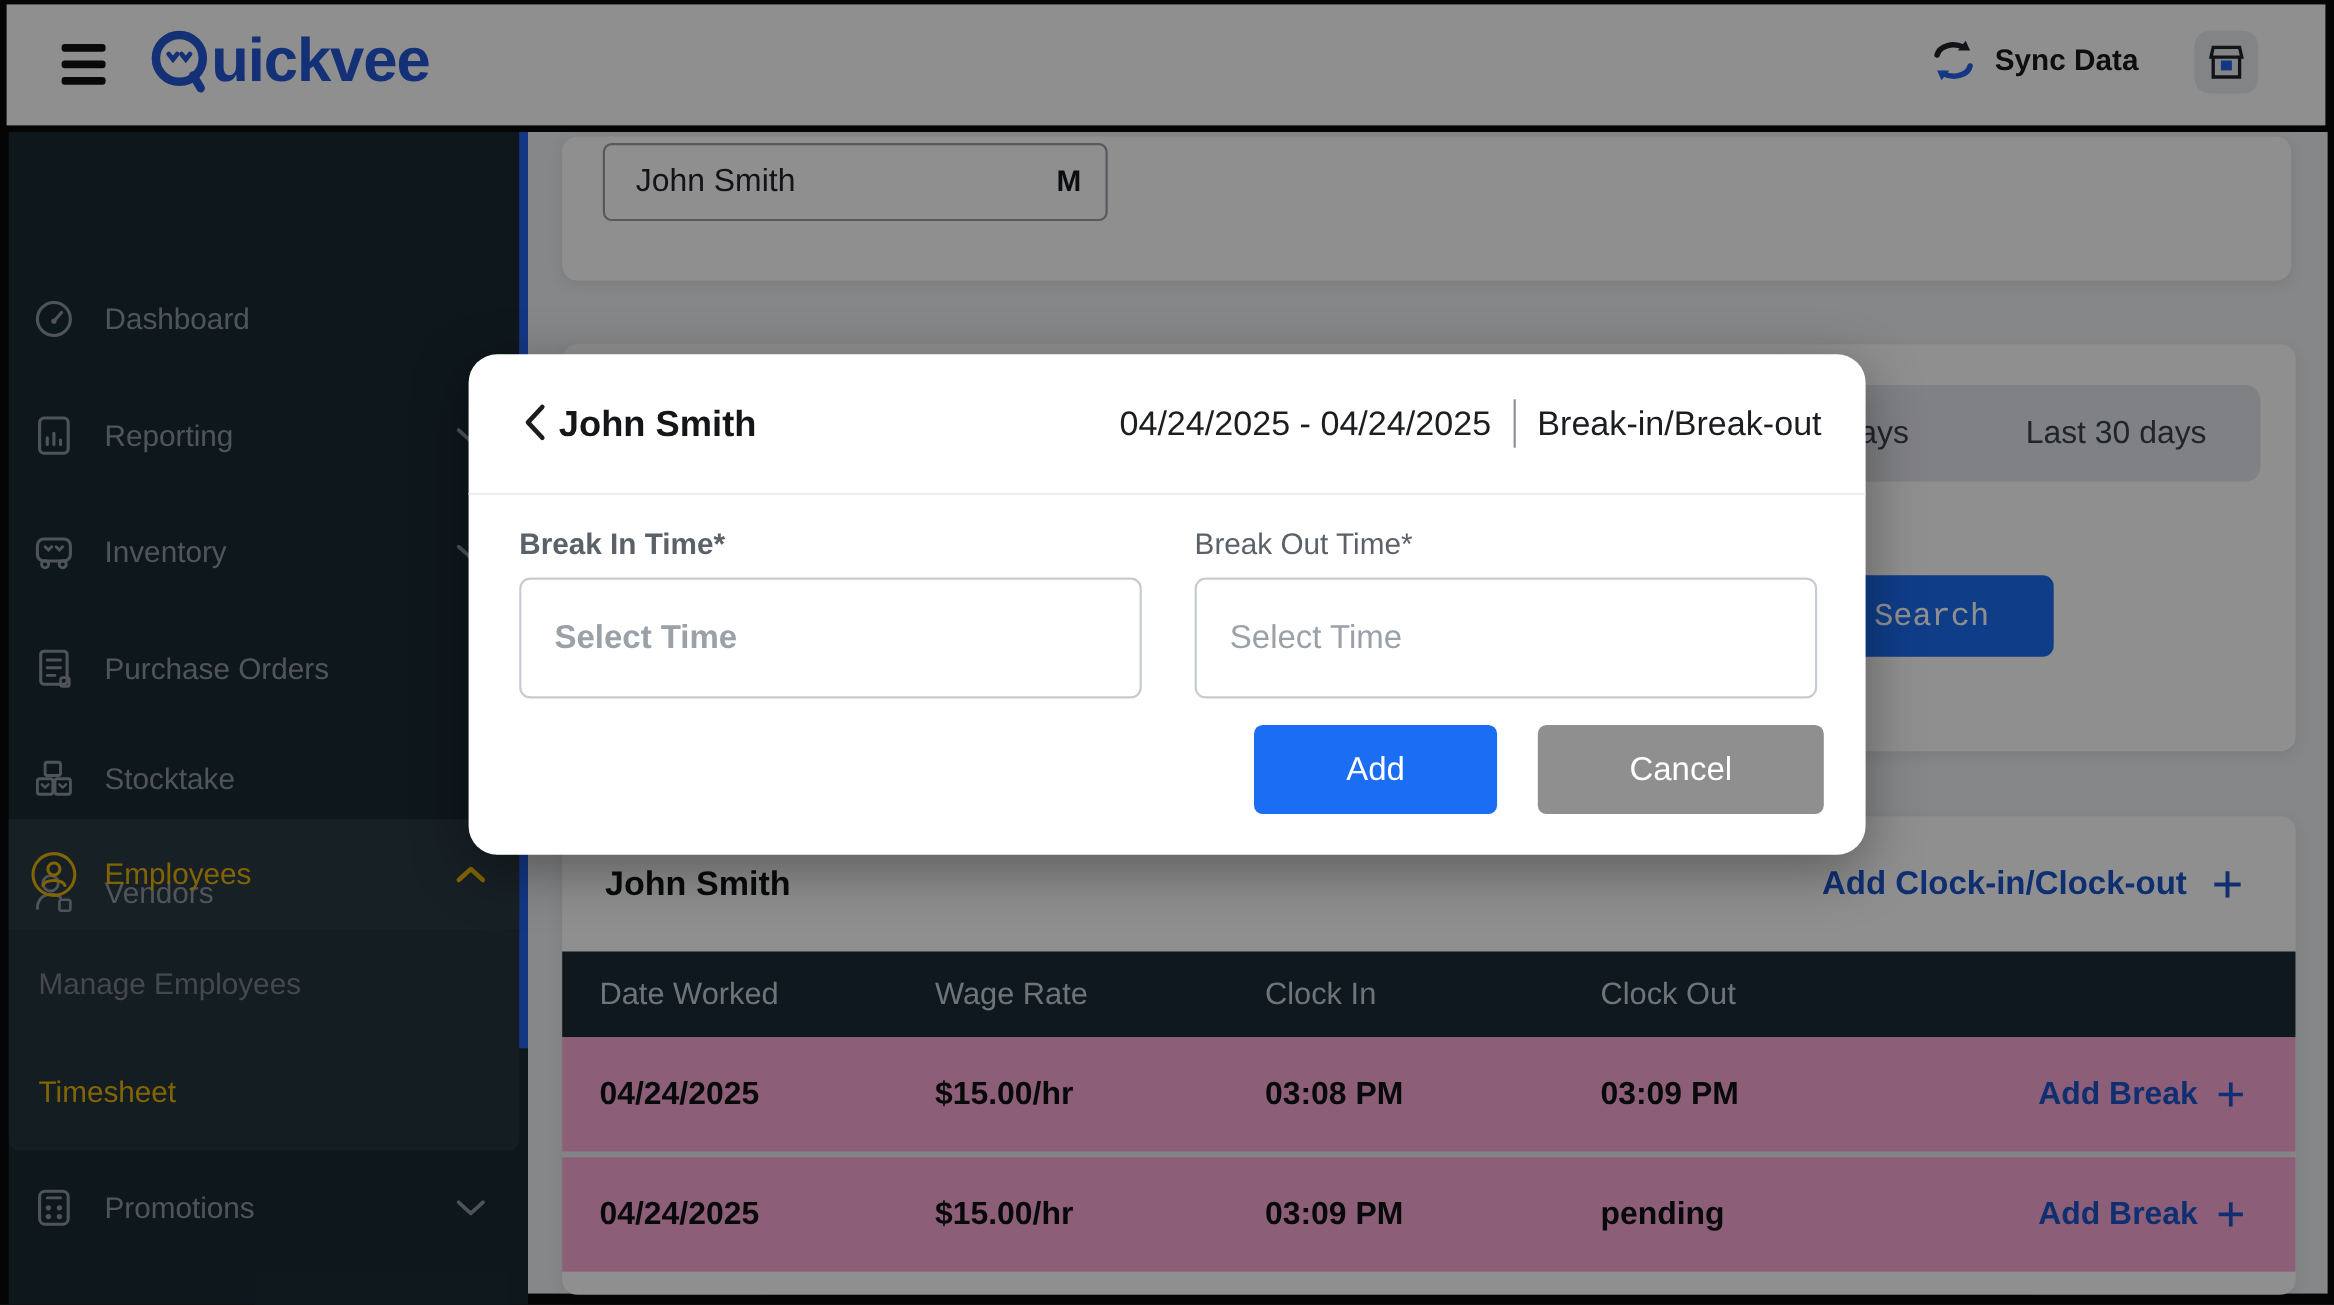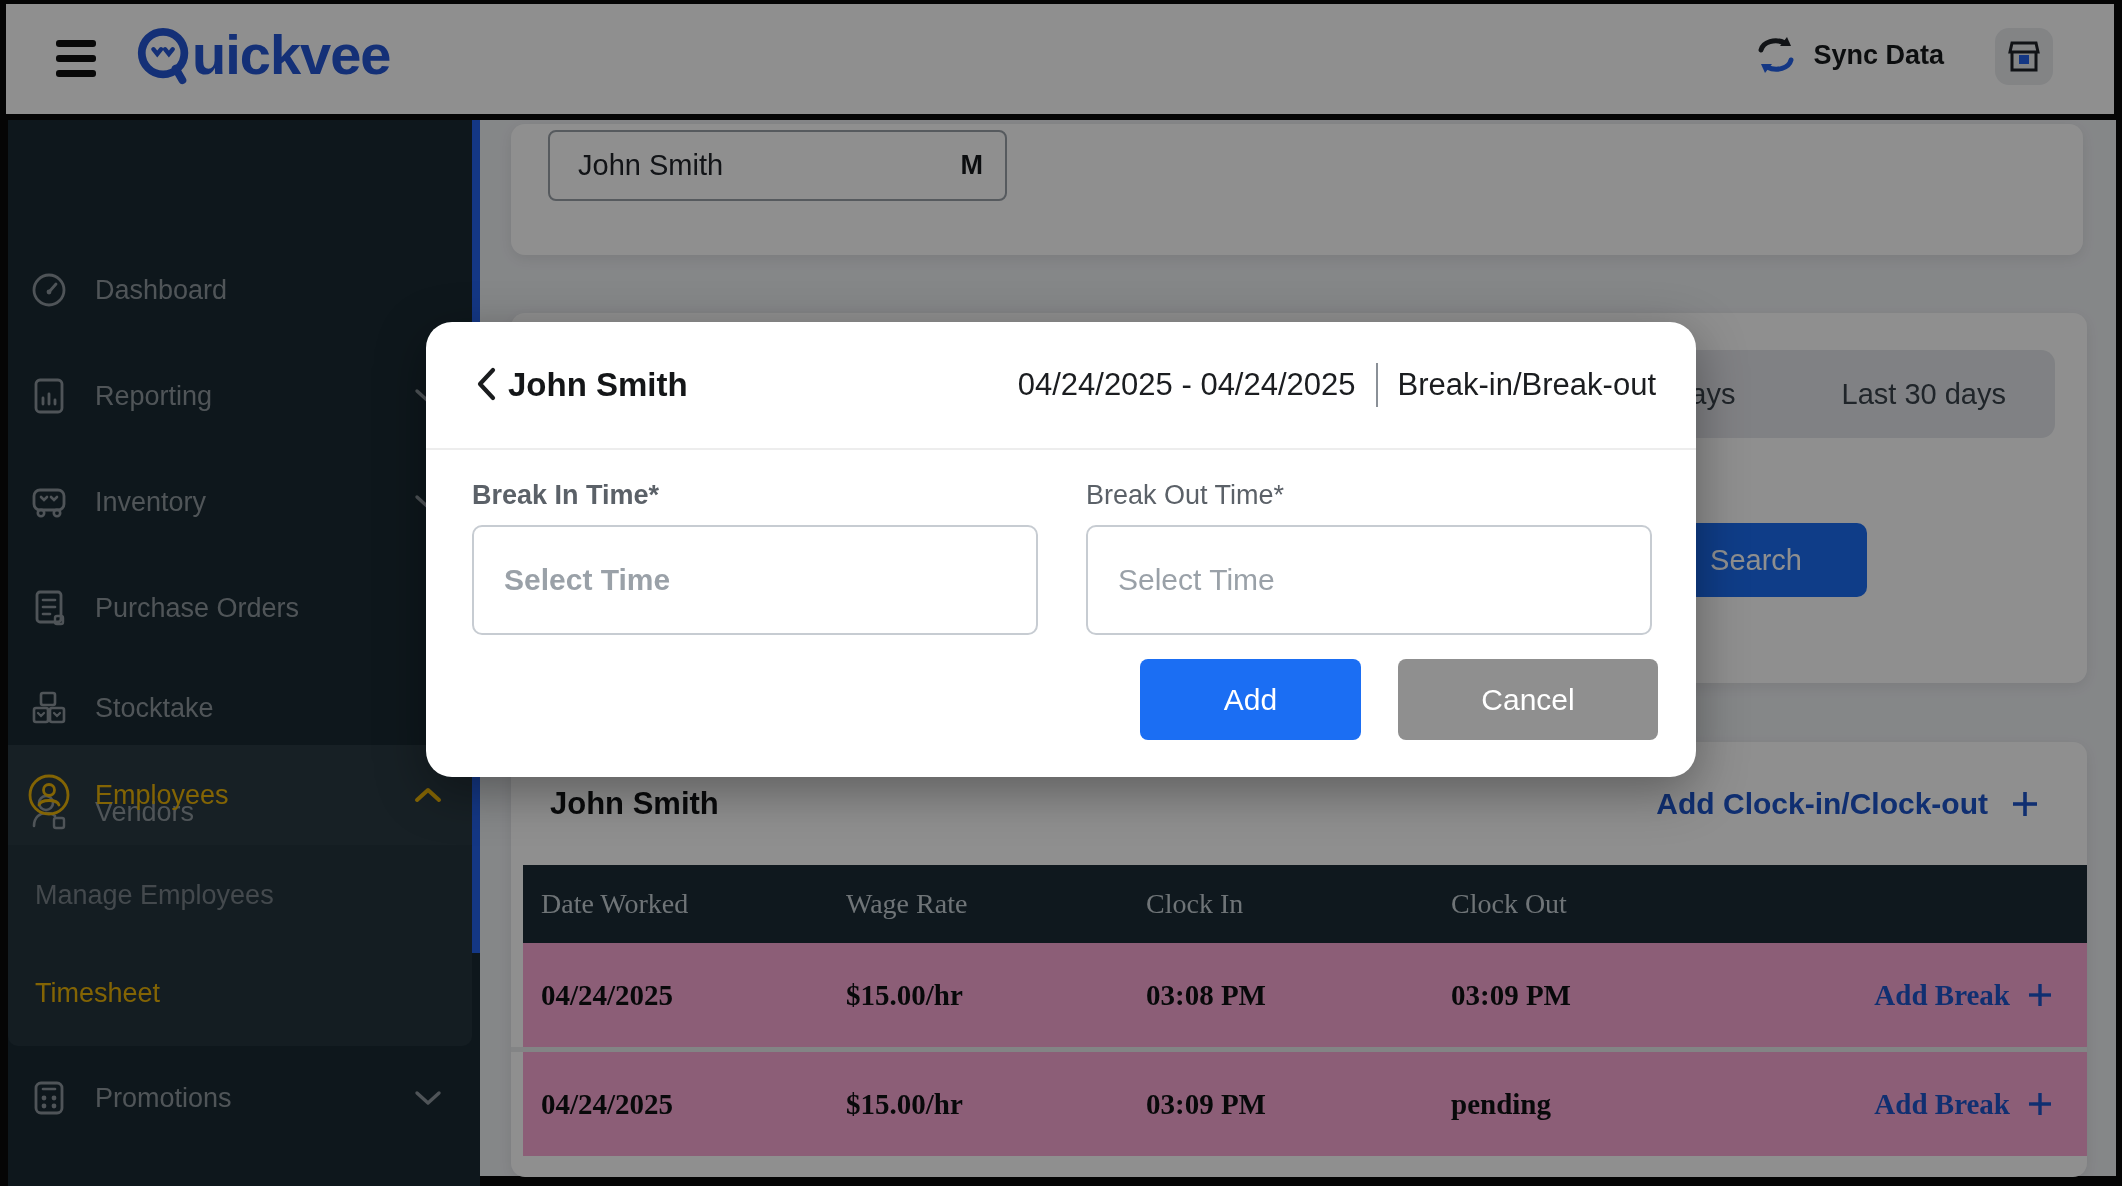--- a/index.html
+++ b/index.html
@@ -37,28 +37,28 @@
   .select{position:absolute;left:37px;top:6px;width:459px;height:71px;border:2px solid #99a0a8;
           border-radius:8px;display:flex;align-items:center;cursor:pointer;background:#fff;}
   .select .val{margin-left:28px;font-size:29px;color:#20242a;}
   .select .caret{position:absolute;right:22px;font-size:27px;font-weight:bold;color:#15181b;}
   .card2{left:31px;top:193px;width:1576px;height:370px;}
   .tabs{position:absolute;right:32px;top:37px;width:525px;height:88px;background:#e4e7eb;border-radius:14px;
         display:flex;align-items:stretch;}
   .tab{flex:1;display:flex;align-items:center;justify-content:center;font-size:29px;font-weight:500;
        color:#3a434c;cursor:pointer;}
   .search-btn{position:absolute;left:1134px;top:210px;width:222px;height:74px;background:#1b6ef3;color:#fff;
-       font-size:29px;font-weight:500;border:none;border-radius:10px;cursor:pointer;}
+       font-size:29px;font-weight:500;border:none;border-radius:10px;cursor:pointer;font-family:Liberation Mono, monospace;}
   .card3{left:31px;top:622px;width:1576px;height:435px;overflow:hidden;}
   .t-titlebar{position:absolute;left:0;top:0;width:100%;height:123px;display:flex;align-items:center;}
   .t-name{position:absolute;left:39px;font-size:31px;font-weight:bold;color:#101214;}
   .t-addlink{position:absolute;right:47px;display:flex;align-items:center;gap:22px;color:#1d55c9;
              font-size:30px;font-weight:bold;cursor:pointer;}
-  .tgrid{position:absolute;left:12px;width:100%;display:grid;grid-template-columns:305px 300px 305px 320px auto;
-         align-items:center;padding-left:18px;font-family:Liberation Serif, serif;}
+  .tgrid{position:absolute;left:0;width:100%;display:grid;grid-template-columns:305px 300px 305px 320px auto;
+         align-items:center;padding-left:34px;}
   .thead{top:123px;height:78px;background:#1b2c36;color:#c6cfd5;font-size:28px;font-weight:500;}
   .trow{height:104px;font-size:29px;font-weight:bold;color:#0f1113;background:#f9a8d4;}
   .trow1{top:201px;}
   .trow2{top:310px;}
   .tdivider{position:absolute;left:0;top:305px;width:100%;height:5px;background:#e9ebee;}
   .rowlink{justify-self:end;padding-right:45px;display:flex;align-items:center;gap:16px;color:#1d55c9;
            font-size:29px;font-weight:bold;cursor:pointer;}
   
   .overlay{position:absolute;inset:0;background:rgba(0,0,0,0.44);z-index:40;}
   .modal{position:absolute;left:426px;top:322px;width:1270px;height:455px;background:#fff;border-radius:26px;

